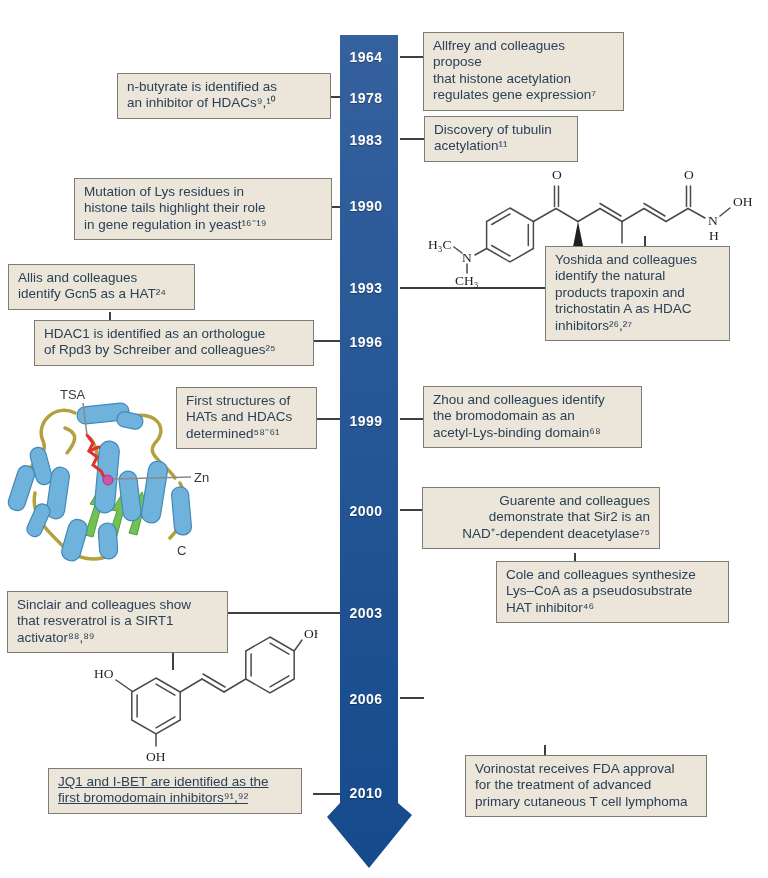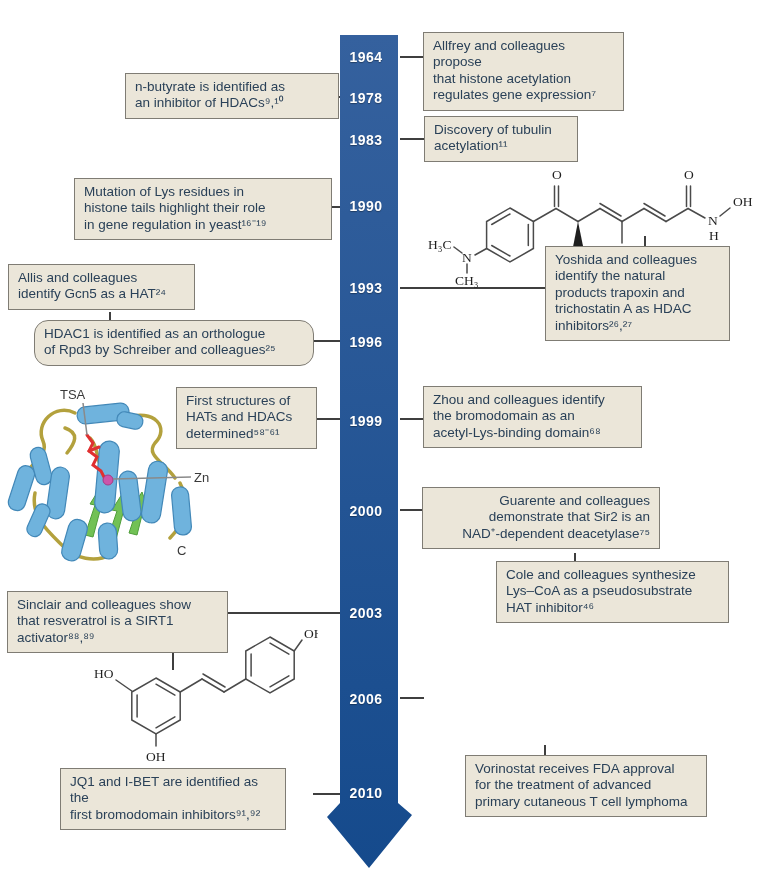--- a/index.html
+++ b/index.html
@@ -66,55 +66,55 @@
   <div class="year" style="top:332px;">1996</div>
   <div class="year" style="top:411px;">1999</div>
   <div class="year" style="top:501px;">2000</div>
   <div class="year" style="top:603px;">2003</div>
   <div class="year" style="top:689px;">2006</div>
   <div class="year" style="top:783px;">2010</div>
 
   <div class="ebox" style="left:423px;top:32px;width:201px;">Allfrey and colleagues propose
 that histone acetylation
 regulates gene expression⁷</div>
-  <div class="ebox" style="left:117px;top:73px;width:214px;margin-left:8px;">n-butyrate is identified as
+  <div class="ebox" style="left:117px;top:73px;width:214px;">n-butyrate is identified as
 an inhibitor of HDACs⁹,¹⁰</div>
   <div class="ebox" style="left:424px;top:116px;width:154px;">Discovery of tubulin
 acetylation¹¹</div>
   <div class="ebox" style="left:74px;top:178px;width:258px;">Mutation of Lys residues in
 histone tails highlight their role
 in gene regulation in yeast¹⁶⁻¹⁹</div>
   <div class="ebox" style="left:545px;top:246px;width:185px;">Yoshida and colleagues
 identify the natural
 products trapoxin and
 trichostatin A as HDAC
 inhibitors²⁶,²⁷</div>
   <div class="ebox" style="left:8px;top:264px;width:187px;">Allis and colleagues
 identify Gcn5 as a HAT²⁴</div>
-  <div class="ebox" style="left:34px;top:320px;width:280px;border-radius:14px;">HDAC1 is identified as an orthologue
+  <div class="ebox" style="left:34px;top:320px;width:280px;">HDAC1 is identified as an orthologue
 of Rpd3 by Schreiber and colleagues²⁵</div>
   <div class="ebox" style="left:176px;top:387px;width:141px;">First structures of
 HATs and HDACs
 determined⁵⁸⁻⁶¹</div>
   <div class="ebox" style="left:423px;top:386px;width:219px;">Zhou and colleagues identify
 the bromodomain as an
 acetyl-Lys-binding domain⁶⁸</div>
   <div class="ebox" style="left:422px;top:487px;width:238px;text-align:right;">Guarente and colleagues
 demonstrate that Sir2 is an
 NAD⁺-dependent deacetylase⁷⁵</div>
   <div class="ebox" style="left:496px;top:561px;width:233px;">Cole and colleagues synthesize
 Lys–CoA as a pseudosubstrate
 HAT inhibitor⁴⁶</div>
   <div class="ebox" style="left:7px;top:591px;width:221px;">Sinclair and colleagues show
 that resveratrol is a SIRT1
 activator⁸⁸,⁸⁹</div>
   <div class="ebox" style="left:465px;top:755px;width:242px;">Vorinostat receives FDA approval
 for the treatment of advanced
 primary cutaneous T cell lymphoma</div>
-  <div class="ebox" style="left:60px;top:768px;width:226px;">JQ1 and I-BET are identified as the
+  <div class="ebox" style="left:48px;top:768px;width:254px;text-decoration:underline;">JQ1 and I-BET are identified as the
 first bromodomain inhibitors⁹¹,⁹²</div>
 
   <svg class="art" style="left:410px;top:163px;" width="355" height="125" viewBox="0 0 355 125">
 
     <polygon class="chem-bond" points="100,45 123.4,58.5 123.4,85.5 100,99 76.6,85.5 76.6,58.5"></polygon>
     <line class="chem-bond" x1="81.7" y1="61.5" x2="100" y2="51"></line>
     <line class="chem-bond" x1="118.3" y1="61.5" x2="118.3" y2="82.5"></line>
     <line class="chem-bond" x1="100" y1="93" x2="81.7" y2="82.5"></line>
 
     <line class="chem-bond" x1="76.6" y1="85.5" x2="65" y2="92"></line>

